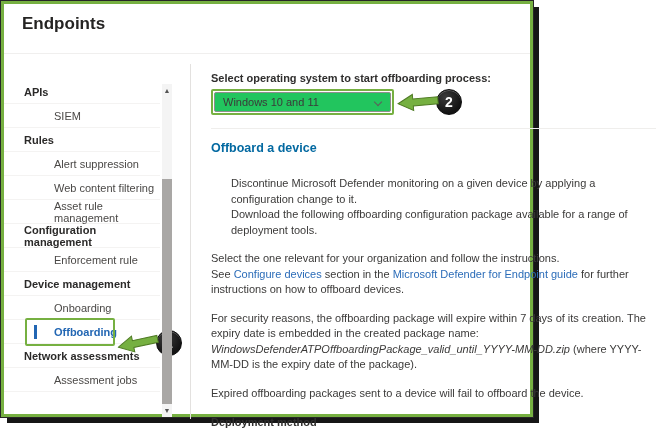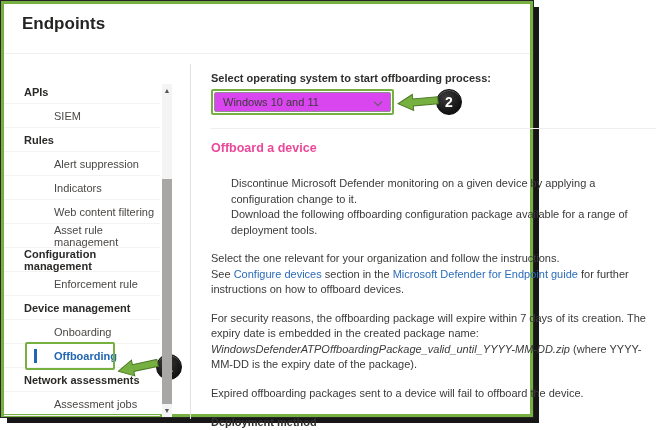--- a/index.html
+++ b/index.html
@@ -32,28 +32,28 @@
                   align-items:center; justify-content:center; font-size:7px; color:#555; cursor:pointer; }
   .arr.up { top:0; } .arr.down { bottom:0; }
   .sthumb { position:absolute; left:0; top:95px; width:10px; height:225px; background:#a9a7a5; cursor:grab; }
 
   
   .main { position:absolute; left:187px; top:52px; width:473px; height:355px; padding:0 8px 0 20px; }
   .field-label { margin-top:16px; font-size:11px; font-weight:bold; color:#2f2e2d; }
   .dd-row { position:relative; margin-top:5px; width:183px; }
   .green-frame { display:inline-block; border:2px solid var(--green,#76b041); border-radius:2px; padding:1px; }
   .dropdown { position:relative; width:177px; height:20px; border:1px solid #908e8c; border-radius:2px;
-              background:#d946ef; font-size:11px; color:#3b3a39; display:flex; align-items:center;
+              background:#22c55e; font-size:11px; color:#3b3a39; display:flex; align-items:center;
               padding:0 22px 0 8px; cursor:pointer; }
   .chev { position:absolute; right:9px; top:6px; width:6px; height:6px;
           border-right:1.4px solid #5f5d5b; border-bottom:1.4px solid #5f5d5b;
           transform:rotate(45deg); }
 
   .section-divider { margin-top:13px; width:100%; height:1px; background:#efeeec; }
-  .section-heading { margin-top:12px; font-size:12.5px; font-weight:bold; color:#ec4899; }
+  .section-heading { margin-top:12px; font-size:12.5px; font-weight:bold; color:#0369a1; }
   .para { font-size:11px; line-height:15.5px; color:#3b3a39; }
   .p1 { margin-top:21px;margin-left:20px; } .p2,.p3,.p4 { margin-top:13px; }
   .p3 { word-break:break-word; overflow-wrap:break-word; }
   .blk { display:block; }
   a.link { color:var(--link,#2b6cb8); cursor:pointer; }
   .italic { font-style:italic; }
   .dep-label { margin-top:15px; font-size:11px; font-weight:bold; color:#2f2e2d; }
 
   
   .anno { position:absolute; left:186px; top:50%; transform:translateY(-50%);
@@ -80,23 +80,20 @@
           <span>APIs</span>
         </div>
         <div class="srow item">
           <span>SIEM</span>
         </div>
         <div class="srow header">
           <span>Rules</span>
         </div>
         <div class="srow item">
           <span>Alert suppression</span>
-        </div>
-        <div class="srow item">
-          <span>Indicators</span>
         </div>
         <div class="srow item">
           <span>Web content filtering</span>
         </div>
         <div class="srow item">
           <span>Asset rule management</span>
         </div>
         <div class="srow header">
           <span>Configuration management</span>
         </div>

